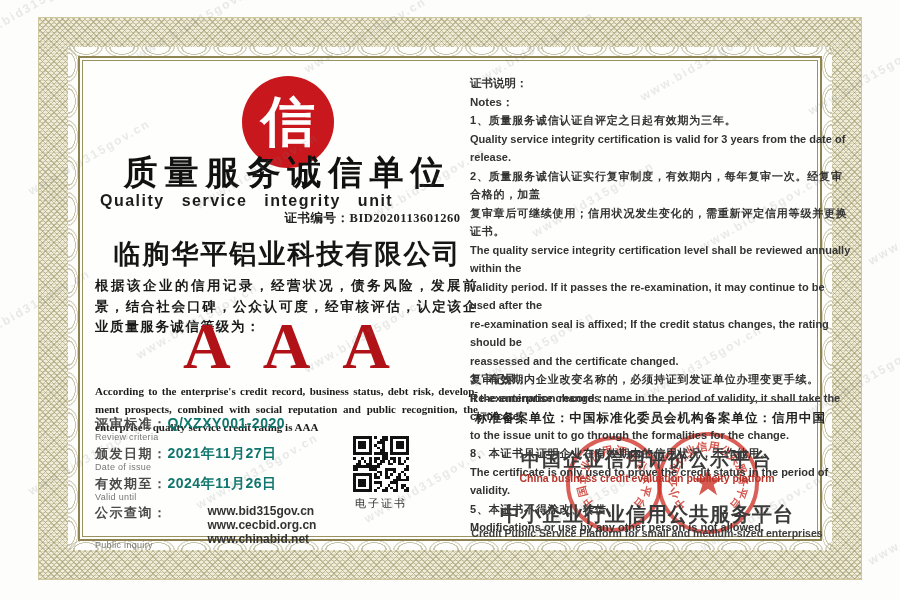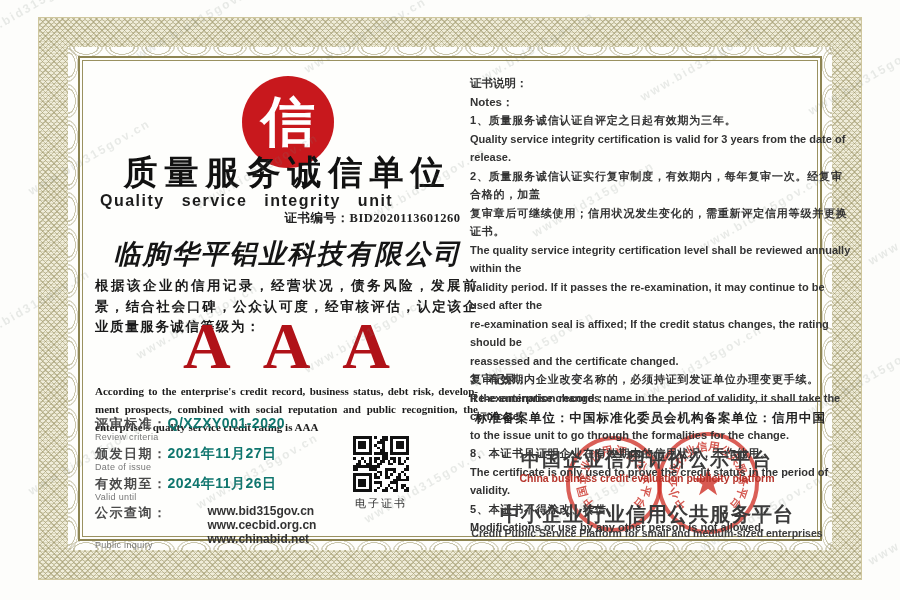--- a/index.html
+++ b/index.html
@@ -39,21 +39,21 @@
   .logo{left:242px;top:76px;width:92px;height:92px;border-radius:50%;
         background:#c8181d;display:flex;align-items:center;justify-content:center;}
   .logo span{color:#fff;font-size:54px;font-weight:bold;font-family:"DejaVu Sans",sans-serif;line-height:1;}
   .title-cn{left:100px;top:150px;width:375px;text-align:center;font-size:34px;font-weight:800;
             letter-spacing:7px;color:#111;font-family:"Liberation Sans",sans-serif;}
   .title-en{left:100px;top:192px;width:375px;text-align:left;font-size:16px;font-weight:bold;
             letter-spacing:1.5px;word-spacing:11px;color:#1c1c1c;}
   .certno{left:250px;top:210px;width:245px;text-align:center;font-size:12.5px;font-weight:bold;
           color:#222;font-family:"Liberation Serif",serif;letter-spacing:.5px;}
   .company{left:95px;top:236px;width:385px;text-align:center;font-size:27px;font-weight:800;
-           letter-spacing:2px;color:#151515;font-style:italic;}
+           letter-spacing:2px;color:#151515;}
   .para-cn{left:95px;top:276px;width:383px;font-size:13.5px;font-weight:700;letter-spacing:1.6px;
            line-height:20.5px;color:#1a1a1a;text-align:justify;}
   .rating{left:95px;top:308px;width:383px;text-align:center;font-size:66px;font-weight:700;
           color:#b01218;font-family:"Liberation Serif",serif;letter-spacing:32px;padding-left:32px;box-sizing:border-box;}
   .para-en{left:95px;top:382px;width:383px;font-size:11px;font-weight:700;line-height:18px;
            color:#1c1c1c;text-align:justify;font-family:"Liberation Serif",serif;}
   .f-label{font-size:13px;font-weight:700;letter-spacing:1.5px;color:#4a4a4a;}
   .f-value{font-size:14px;font-weight:700;color:#0f766e;letter-spacing:.5px;}
   .f-sub{font-size:9px;color:#777;letter-spacing:.3px;}
   .urls div{font-size:12px;font-weight:700;color:#333;line-height:14px;}

